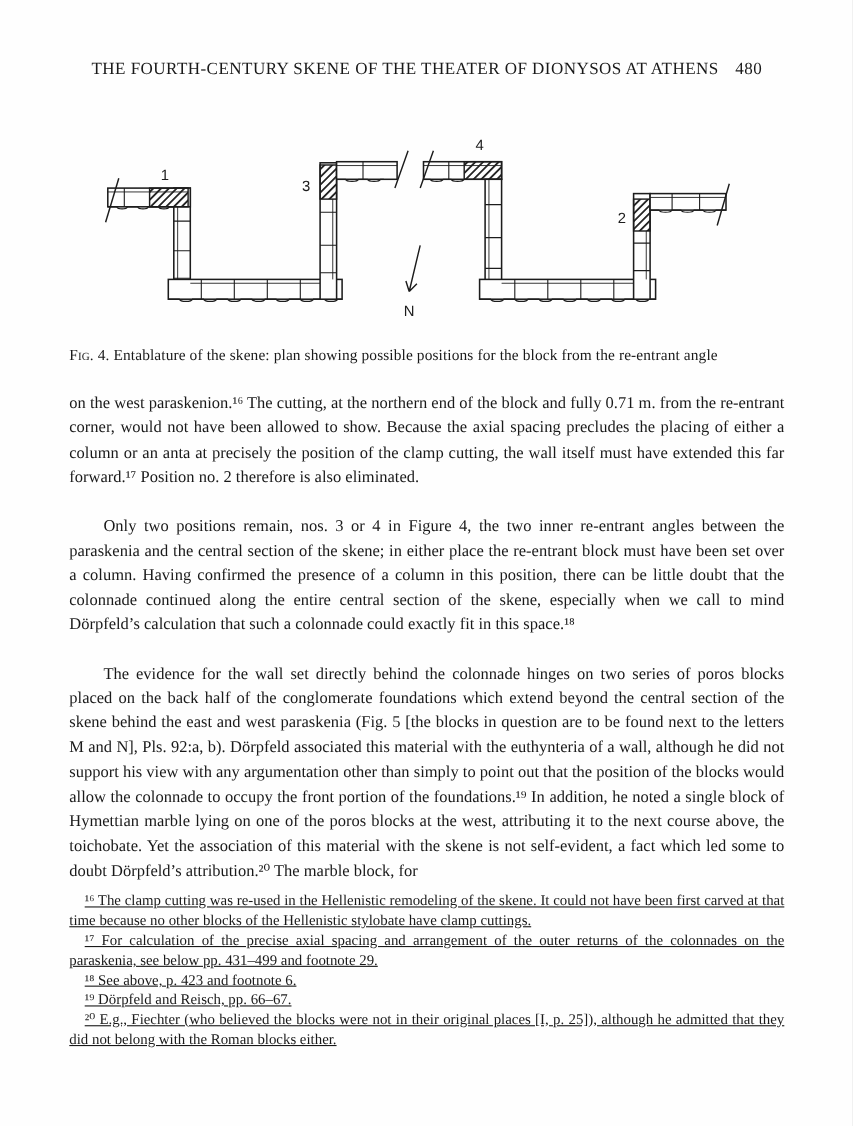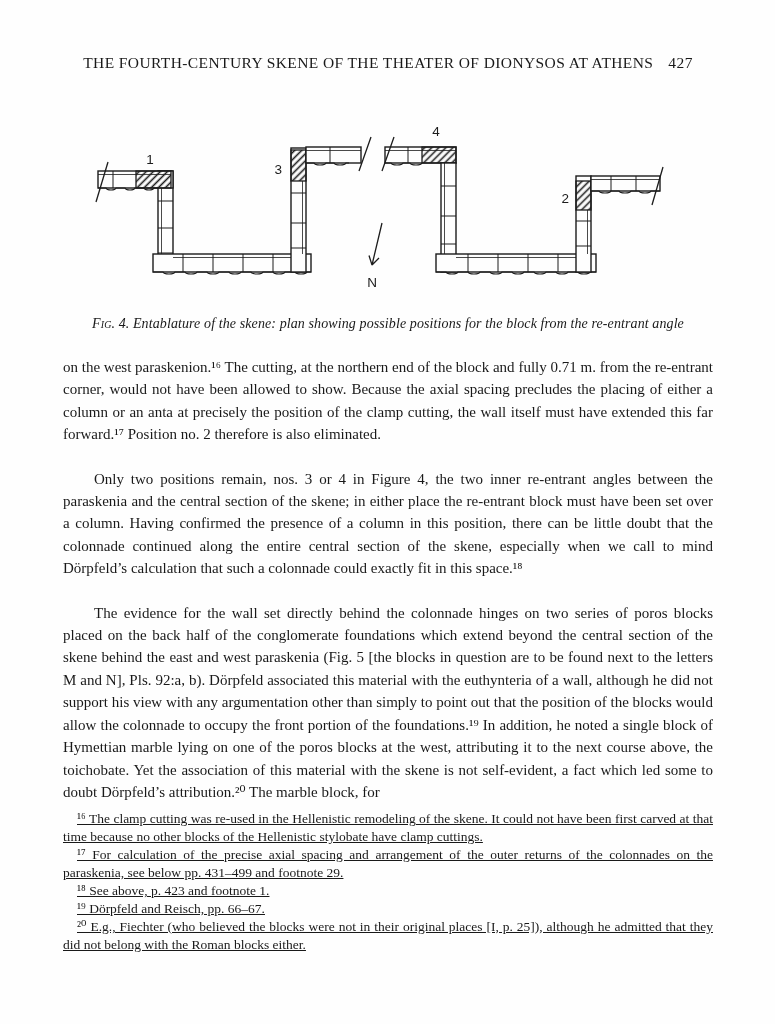--- a/index.html
+++ b/index.html
@@ -9,21 +9,21 @@
     font-family:"Liberation Serif","DejaVu Serif",serif;color:#191919;
     overflow:hidden;
   }
   .running-head{
     display:flex;justify-content:center;align-items:baseline;gap:15px;
     font-size:15.5px;letter-spacing:.4px;white-space:nowrap;
   }
   .figure-wrap{margin-top:44px;text-align:center;}
   .figure-wrap svg{display:block;margin:0 auto;}
   .fig-caption{
-    margin-top:12px;text-align:center;font-size:14px;letter-spacing:.1px;font-style:italic;
+    margin-top:12px;text-align:left;font-size:14px;letter-spacing:.1px;
   }
   .fig-caption .sc{font-variant:small-caps;}
   .body-text{
     margin-top:24px;font-size:15px;line-height:22.4px;text-align:justify;
   }
   .body-text p{margin:0;}
   .body-text p.indent{text-indent:31px;margin-top:22px;}
   .footnotes{
     margin-top:7px;font-size:13.5px;line-height:17.9px;text-align:justify;text-decoration:underline;
   }
@@ -37,21 +37,21 @@
   .brk{stroke:#1c1c1c;stroke-width:1.3;fill:none;}
   .figlabel{font-family:"Liberation Sans","DejaVu Sans",sans-serif;font-size:13.5px;fill:#1c1c1c;}
 </style>
 </head>
 <body>
 
 <div class="page">
 
   <div class="running-head">
     <span>THE FOURTH-CENTURY SKENE OF THE THEATER OF DIONYSOS AT ATHENS</span>
-    <span>427</span>
+    <span>480</span>
   </div>
 
   <div class="figure-wrap">
     <svg width="620" height="188" viewBox="0 0 620 188">
       <defs>
         <pattern id="hatch" width="5" height="5" patternUnits="userSpaceOnUse" patternTransform="rotate(45)">
           <line x1="2.5" y1="0" x2="2.5" y2="5" stroke="#1c1c1c" stroke-width="1.6"></line>
         </pattern>
       </defs>
 
@@ -134,18 +134,18 @@
 
   <div class="body-text">
     <p>on the west paraskenion.¹⁶ The cutting, at the northern end of the block and fully 0.71 m. from the re-entrant corner, would not have been allowed to show. Because the axial spacing precludes the placing of either a column or an anta at precisely the position of the clamp cutting, the wall itself must have extended this far forward.¹⁷ Position no. 2 therefore is also eliminated.</p>
     <p class="indent">Only two positions remain, nos. 3 or 4 in Figure 4, the two inner re-entrant angles between the paraskenia and the central section of the skene; in either place the re-entrant block must have been set over a column. Having confirmed the presence of a column in this position, there can be little doubt that the colonnade continued along the entire central section of the skene, especially when we call to mind Dörpfeld’s calculation that such a colonnade could exactly fit in this space.¹⁸</p>
     <p class="indent">The evidence for the wall set directly behind the colonnade hinges on two series of poros blocks placed on the back half of the conglomerate foundations which extend beyond the central section of the skene behind the east and west paraskenia (Fig. 5 [the blocks in question are to be found next to the letters M and N], Pls. 92:a, b). Dörpfeld associated this material with the euthynteria of a wall, although he did not support his view with any argumentation other than simply to point out that the position of the blocks would allow the colonnade to occupy the front portion of the foundations.¹⁹ In addition, he noted a single block of Hymettian marble lying on one of the poros blocks at the west, attributing it to the next course above, the toichobate. Yet the association of this material with the skene is not self-evident, a fact which led some to doubt Dörpfeld’s attribution.²⁰ The marble block, for</p>
   </div>
 
   <div class="footnotes">
     <p>¹⁶ The clamp cutting was re-used in the Hellenistic remodeling of the skene. It could not have been first carved at that time because no other blocks of the Hellenistic stylobate have clamp cuttings.</p>
     <p>¹⁷ For calculation of the precise axial spacing and arrangement of the outer returns of the colonnades on the paraskenia, see below pp. 431–499 and footnote 29.</p>
-    <p>¹⁸ See above, p. 423 and footnote 1.</p>
+    <p>¹⁸ See above, p. 423 and footnote 6.</p>
     <p>¹⁹ Dörpfeld and Reisch, pp. 66–67.</p>
     <p>²⁰ E.g., Fiechter (who believed the blocks were not in their original places [I, p. 25]), although he admitted that they did not belong with the Roman blocks either.</p>
   </div>
 
 </div>
 
 </body></html>

